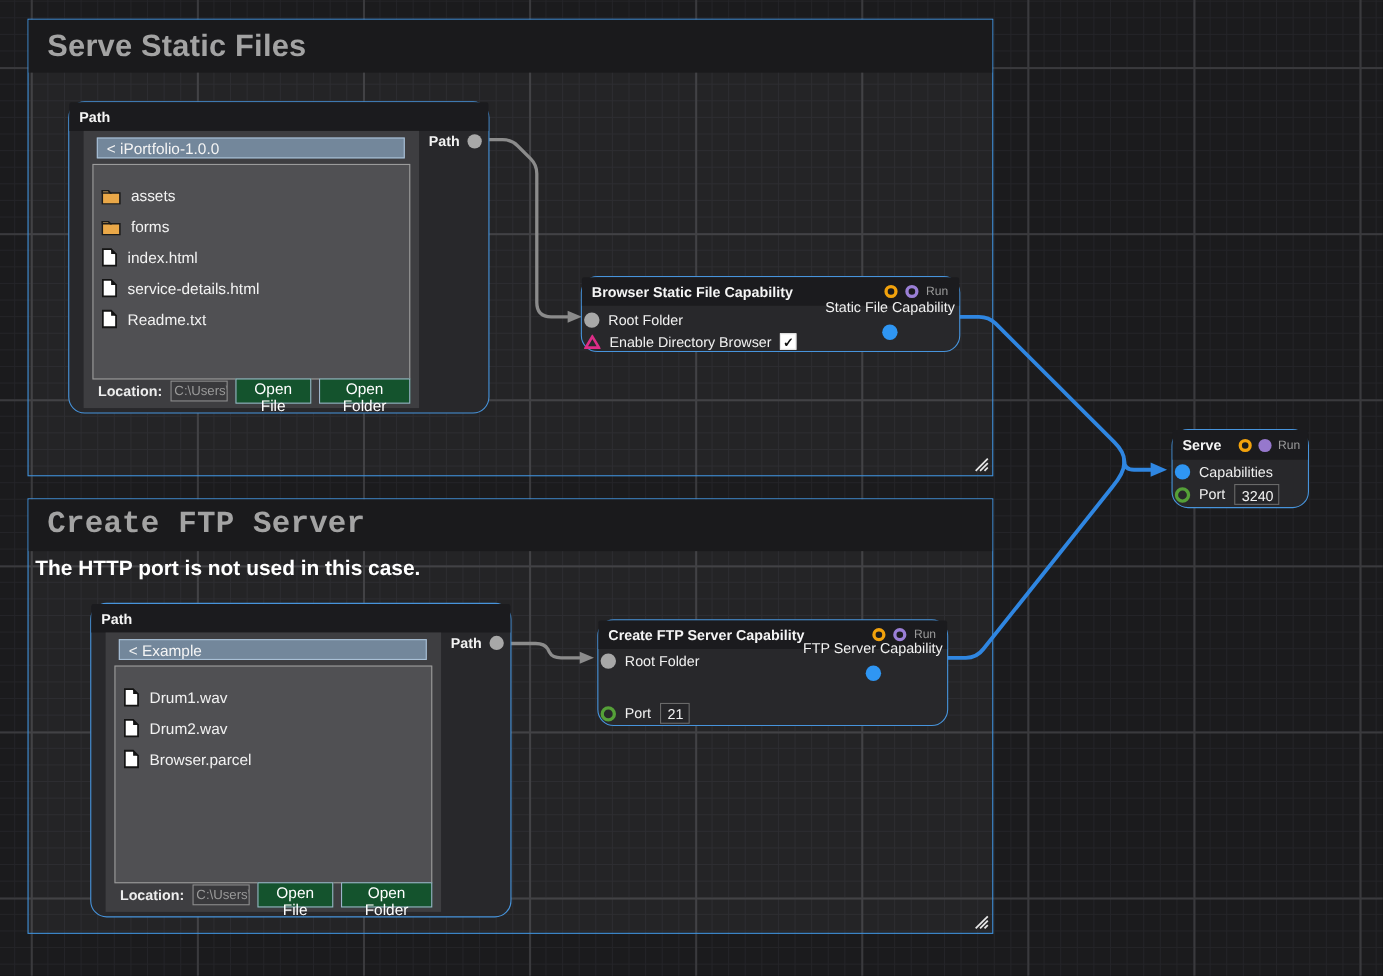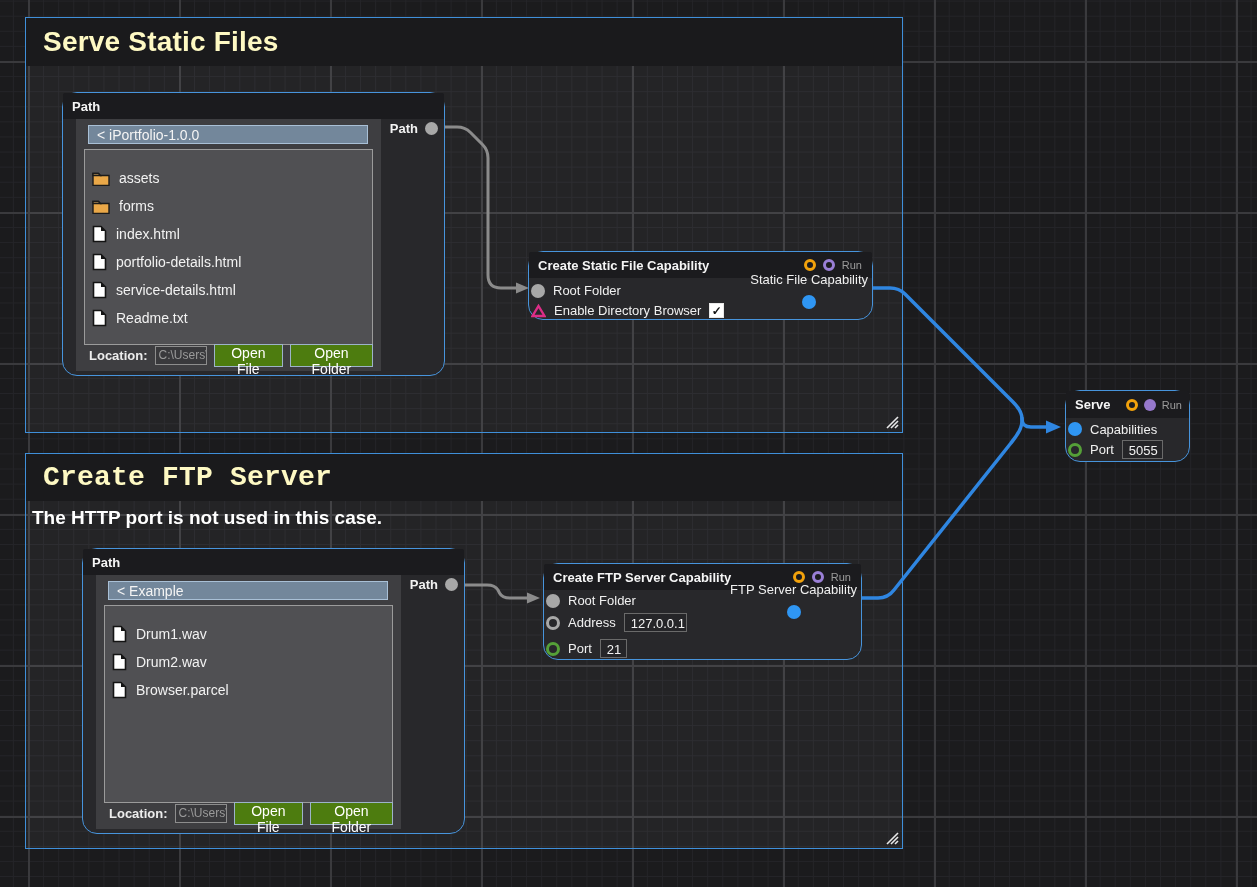--- a/index.html
+++ b/index.html
@@ -24,21 +24,21 @@
   .group{
     position:absolute;border:1.5px solid #3f8fd9;
     background:rgba(255,255,255,0.045);
     z-index:1;box-sizing:border-box;
   }
   .group-header{
     position:absolute;left:0;right:0;top:0;height:48px;
     background:#1a1a1c;display:flex;align-items:center;
   }
   .group-title{
-    margin:0 0 0 17px;font-size:28px;font-weight:700;color:#fef9c3;letter-spacing:.2px;
+    margin:0 0 0 17px;font-size:28px;font-weight:700;color:#a3a3a3;letter-spacing:.2px;
   }
   .group-note{
     position:absolute;left:6px;top:53px;font-size:19px;font-weight:700;color:#ffffff;
   }
   .grip{position:absolute;right:3px;bottom:3px;}
   
   .wires{position:absolute;left:0;top:0;z-index:2;pointer-events:none;}
   
   .node{
     position:absolute;border:1.5px solid #4794dc;border-radius:15px;
@@ -95,21 +95,21 @@
     position:absolute;left:13px;right:8px;bottom:4px;height:24px;
     display:flex;align-items:center;gap:7px;margin-top:12px;
   }
   .loc-label{font-size:13px;font-weight:600;color:#ededed;}
   .loc-input{
     width:61px;height:19px;background:#39393c;border:1px solid #8d8d8d;
     color:#9a9a9a;font-size:12px;line-height:17px;padding:0 3px;box-sizing:border-box;
     white-space:nowrap;overflow:hidden;
   }
   .btn{
-    height:23px;padding:0 8px;background:#4d7c0f;border:1px solid #9db3c9;
+    height:23px;padding:0 8px;background:#14532d;border:1px solid #9db3c9;
     color:#ffffff;font-size:14px;font-family:inherit;cursor:pointer;
   }
   .out-pin-row{
     position:absolute;right:6px;top:28px;display:flex;align-items:center;gap:7px;
   }
   .out-pin-label{font-size:13px;font-weight:600;color:#f2f2f2;}
   .pin-path-out{width:13px;height:13px;background:#a8a8a8;border-radius:50%;}
 </style>
 </head>
 <body>
@@ -183,27 +183,20 @@
               <path d="M1.5 1.5 h7.5 l4.5 4.5 v10.5 h-12 z" fill="#ffffff" stroke="#141414" stroke-width="1.6"></path>
               <path d="M9 1.5 v4.5 h4.5 z" fill="#141414"></path>
             </svg>
           <span class="file-name">index.html</span>
         </div>
         <div class="file-row">
           <svg width="15" height="18" viewBox="0 0 15 18">
               <path d="M1.5 1.5 h7.5 l4.5 4.5 v10.5 h-12 z" fill="#ffffff" stroke="#141414" stroke-width="1.6"></path>
               <path d="M9 1.5 v4.5 h4.5 z" fill="#141414"></path>
             </svg>
-          <span class="file-name">portfolio-details.html</span>
-        </div>
-        <div class="file-row">
-          <svg width="15" height="18" viewBox="0 0 15 18">
-              <path d="M1.5 1.5 h7.5 l4.5 4.5 v10.5 h-12 z" fill="#ffffff" stroke="#141414" stroke-width="1.6"></path>
-              <path d="M9 1.5 v4.5 h4.5 z" fill="#141414"></path>
-            </svg>
           <span class="file-name">service-details.html</span>
         </div>
         <div class="file-row">
           <svg width="15" height="18" viewBox="0 0 15 18">
               <path d="M1.5 1.5 h7.5 l4.5 4.5 v10.5 h-12 z" fill="#ffffff" stroke="#141414" stroke-width="1.6"></path>
               <path d="M9 1.5 v4.5 h4.5 z" fill="#141414"></path>
             </svg>
           <span class="file-name">Readme.txt</span>
         </div>
       </div>
@@ -215,21 +208,21 @@
       </div>
     </div>
     <div class="out-pin-row">
       <span class="out-pin-label">Path</span>
       <span class="pin pin-path-out"></span>
     </div>
   </div>
 
   <div class="node" style="left:528px;top:251px;width:345px;height:69px;">
     <div class="node-header">
-      <span class="node-title">Create Static File Capability</span>
+      <span class="node-title">Browser Static File Capability</span>
       <span class="run-cluster">
         <span class="ring-orange"></span>
         <span class="ring-purple"></span>
         <span class="run-label">Run</span>
       </span>
     </div>
     <div class="node-row" style="top:29px;height:19px;">
       <span class="pin pin-gray-filled"></span>
       <span>Root Folder</span>
       <span class="row-right">
@@ -255,21 +248,21 @@
         <span class="run-label">Run</span>
       </span>
     </div>
     <div class="node-row" style="top:29px;height:18px;">
       <span class="pin pin-blue-filled"></span>
       <span>Capabilities</span>
     </div>
     <div class="node-row" style="top:49px;height:19px;">
       <span class="pin pin-green-ring"></span>
       <span>Port</span>
-      <span class="value-box" style="width:41px;">5055</span>
+      <span class="value-box" style="width:41px;">3240</span>
     </div>
   </div>
 
   <div class="node" style="left:82px;top:548px;width:383px;height:286px;">
     <div class="node-header">
       <span class="node-title">Path</span>
     </div>
     <div class="panel" style="height:254px;">
       <div class="crumb">&lt; Example</div>
       <div class="file-list" style="height:198px;">
@@ -318,25 +311,20 @@
       </span>
     </div>
     <div class="node-row" style="top:27px;height:19px;">
       <span class="pin pin-gray-filled"></span>
       <span>Root Folder</span>
       <span class="row-right">
         <span>FTP Server Capability</span>
         <span class="pin pin-blue-filled"></span>
       </span>
     </div>
-    <div class="node-row" style="top:49px;height:19px;">
-      <span class="pin pin-gray-ring"></span>
-      <span>Address</span>
-      <span class="value-box" style="width:63px;">127.0.0.1</span>
-    </div>
     <div class="node-row" style="top:75px;height:19px;">
       <span class="pin pin-green-ring"></span>
       <span>Port</span>
       <span class="value-box" style="width:27px;">21</span>
     </div>
   </div>
 
 </div>
 
 </body></html>

